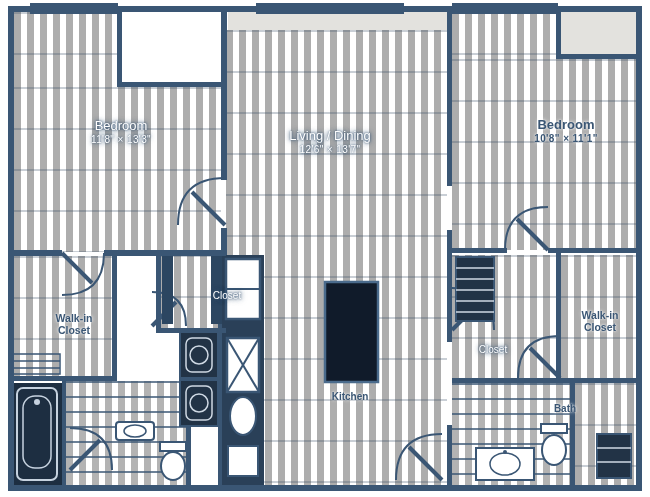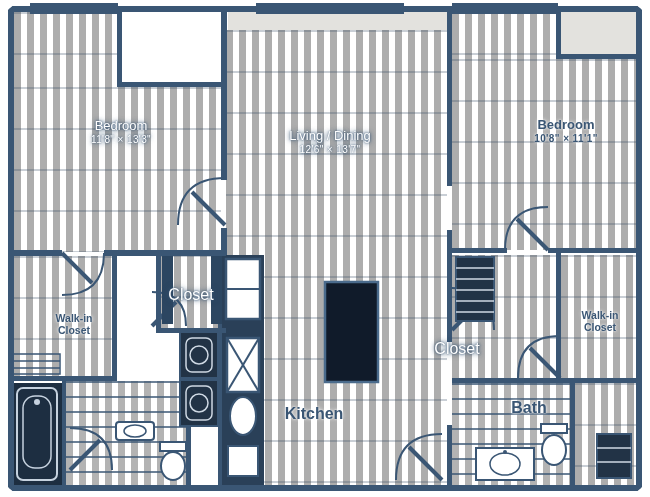--- a/index.html
+++ b/index.html
@@ -1,18 +1,18 @@
 <!DOCTYPE html>
 <html><head>
 <meta charset="utf-8">
 <style>
   html,body { margin:0; padding:0; background:#ffffff; }
   .plan {
     position:relative; width:650px; height:497px; background:#ffffff;
-    font-family:"Liberation Sans", sans-serif; overflow:hidden;border-radius:31px;
+    font-family:"Liberation Sans", sans-serif; overflow:hidden;
   }
   .wall { position:absolute; background:#3a5674; }
   .wood {
     position:absolute;
     background: repeating-linear-gradient(90deg, #adadad 0 7px, #ffffff 7px 13px);
   }
   .wood::after {
     content:""; position:absolute; inset:0;
     background: repeating-linear-gradient(180deg, rgba(46,69,95,.26) 0 2px, transparent 2px 41px);
   }
@@ -24,21 +24,21 @@
   }
   .ext { position:absolute; background:#e3e2de; }
   .darkroom { position:absolute; background:#1d2e41; }
   .counter { position:absolute; background:#2a4058; }
   .overlay { position:absolute; left:0; top:0; pointer-events:none; }
   .lbl { position:absolute; transform:translate(-50%,-50%); text-align:center; white-space:nowrap; z-index:30; }
   .lbl .name { font-size:13px; display:block; }
   .lbl .dims { font-size:10px; letter-spacing:.4px; display:block; margin-top:1px; }
   .light { color:#ffffff; text-shadow:0 0 2px #3a5674, 0 0 4px rgba(58,86,116,.85), 0 0 6px rgba(58,86,116,.6); }
   .dark  { color:#3a5674; font-weight:bold; text-shadow:0 0 2px rgba(255,255,255,.95), 0 0 4px rgba(255,255,255,.8); }
-  .small { font-size:16px; }
+  .small { font-size:10px;margin-left:36px; }
   .wrap2 { white-space:normal; width:56px; line-height:1.15; font-size:10.5px; }
 </style>
 </head>
 <body>
 
 <div class="plan">
 
   <div class="ext" style="left:228px;top:12px;width:219px;height:18px;"></div>
   <div class="ext" style="left:561px;top:12px;width:75px;height:42px;"></div>
 
@@ -210,21 +210,21 @@
   </div>
 
   <div class="lbl light small" style="left:457px;top:349px;">
     <span>Closet</span>
   </div>
 
   <div class="lbl dark wrap2" style="left:600px;top:321px;">
     <span>Walk-in Closet</span>
   </div>
 
-  <div class="lbl dark small" style="left:314px;top:414px;text-align:center;">
+  <div class="lbl dark small" style="left:314px;top:396px;text-align:center;">
     <span>Kitchen</span>
   </div>
 
   <div class="lbl dark small" style="left:529px;top:408px;">
     <span>Bath</span>
   </div>
 
 </div>
 
 </body></html>

